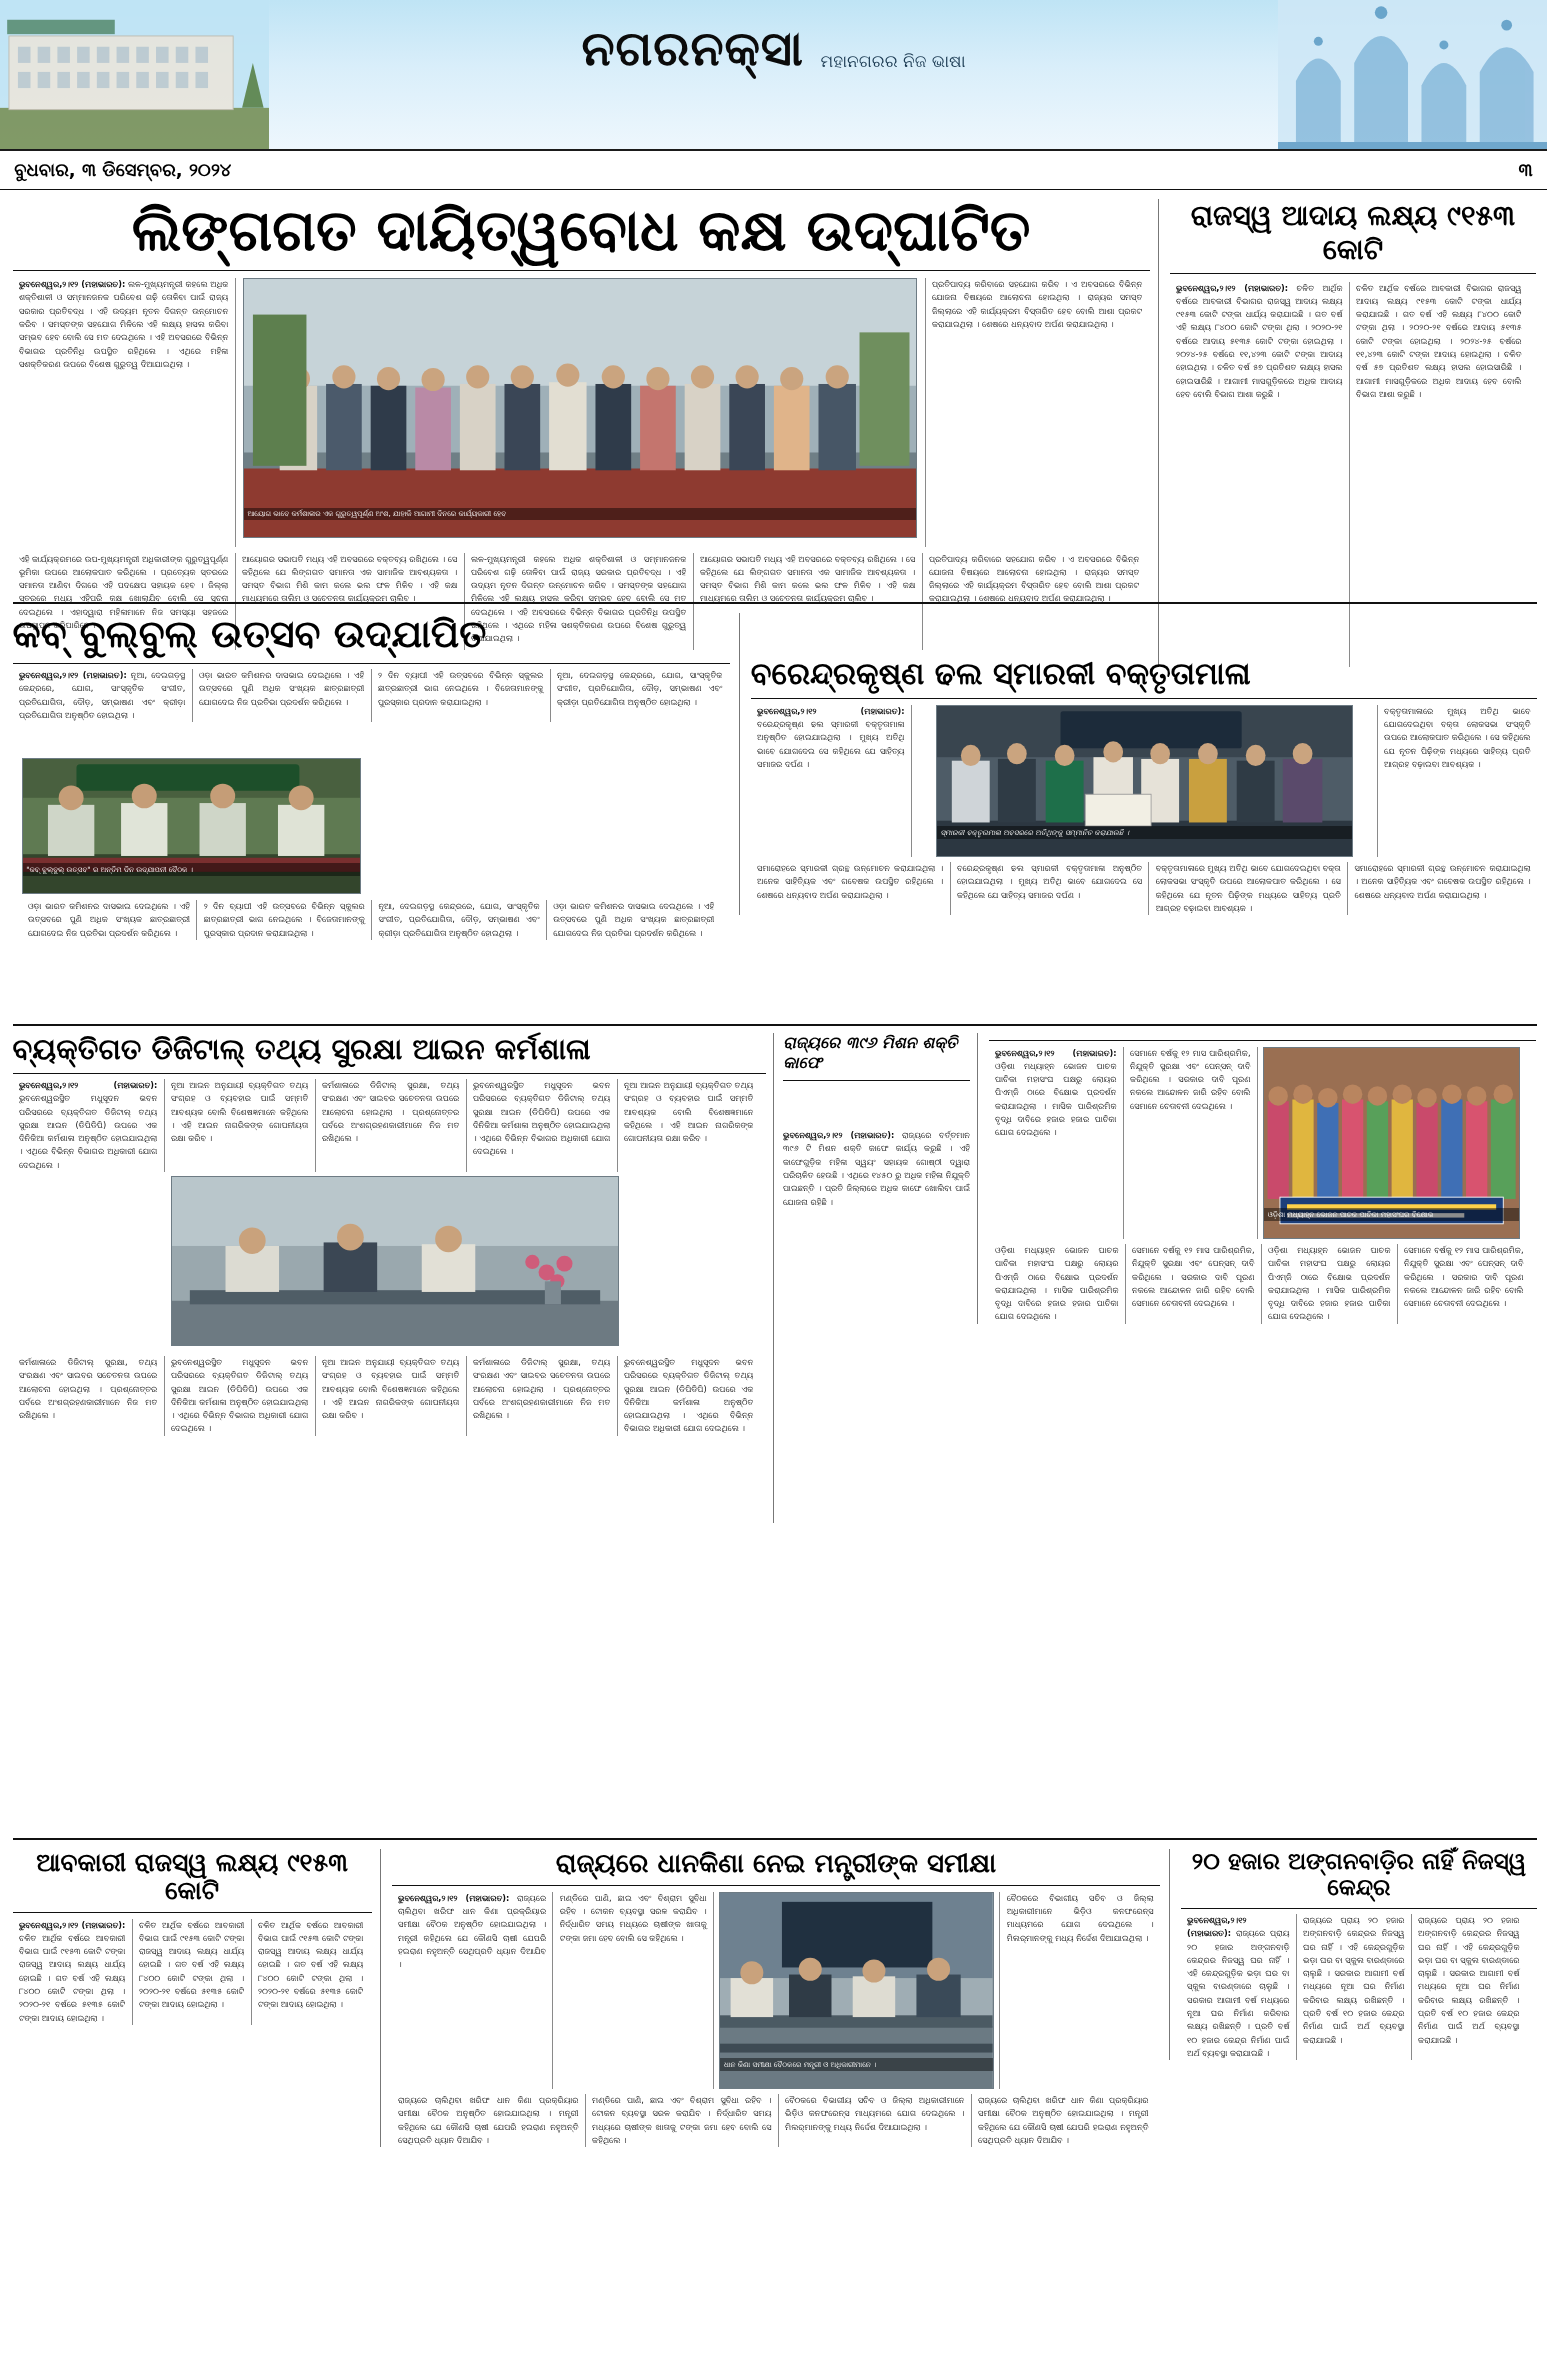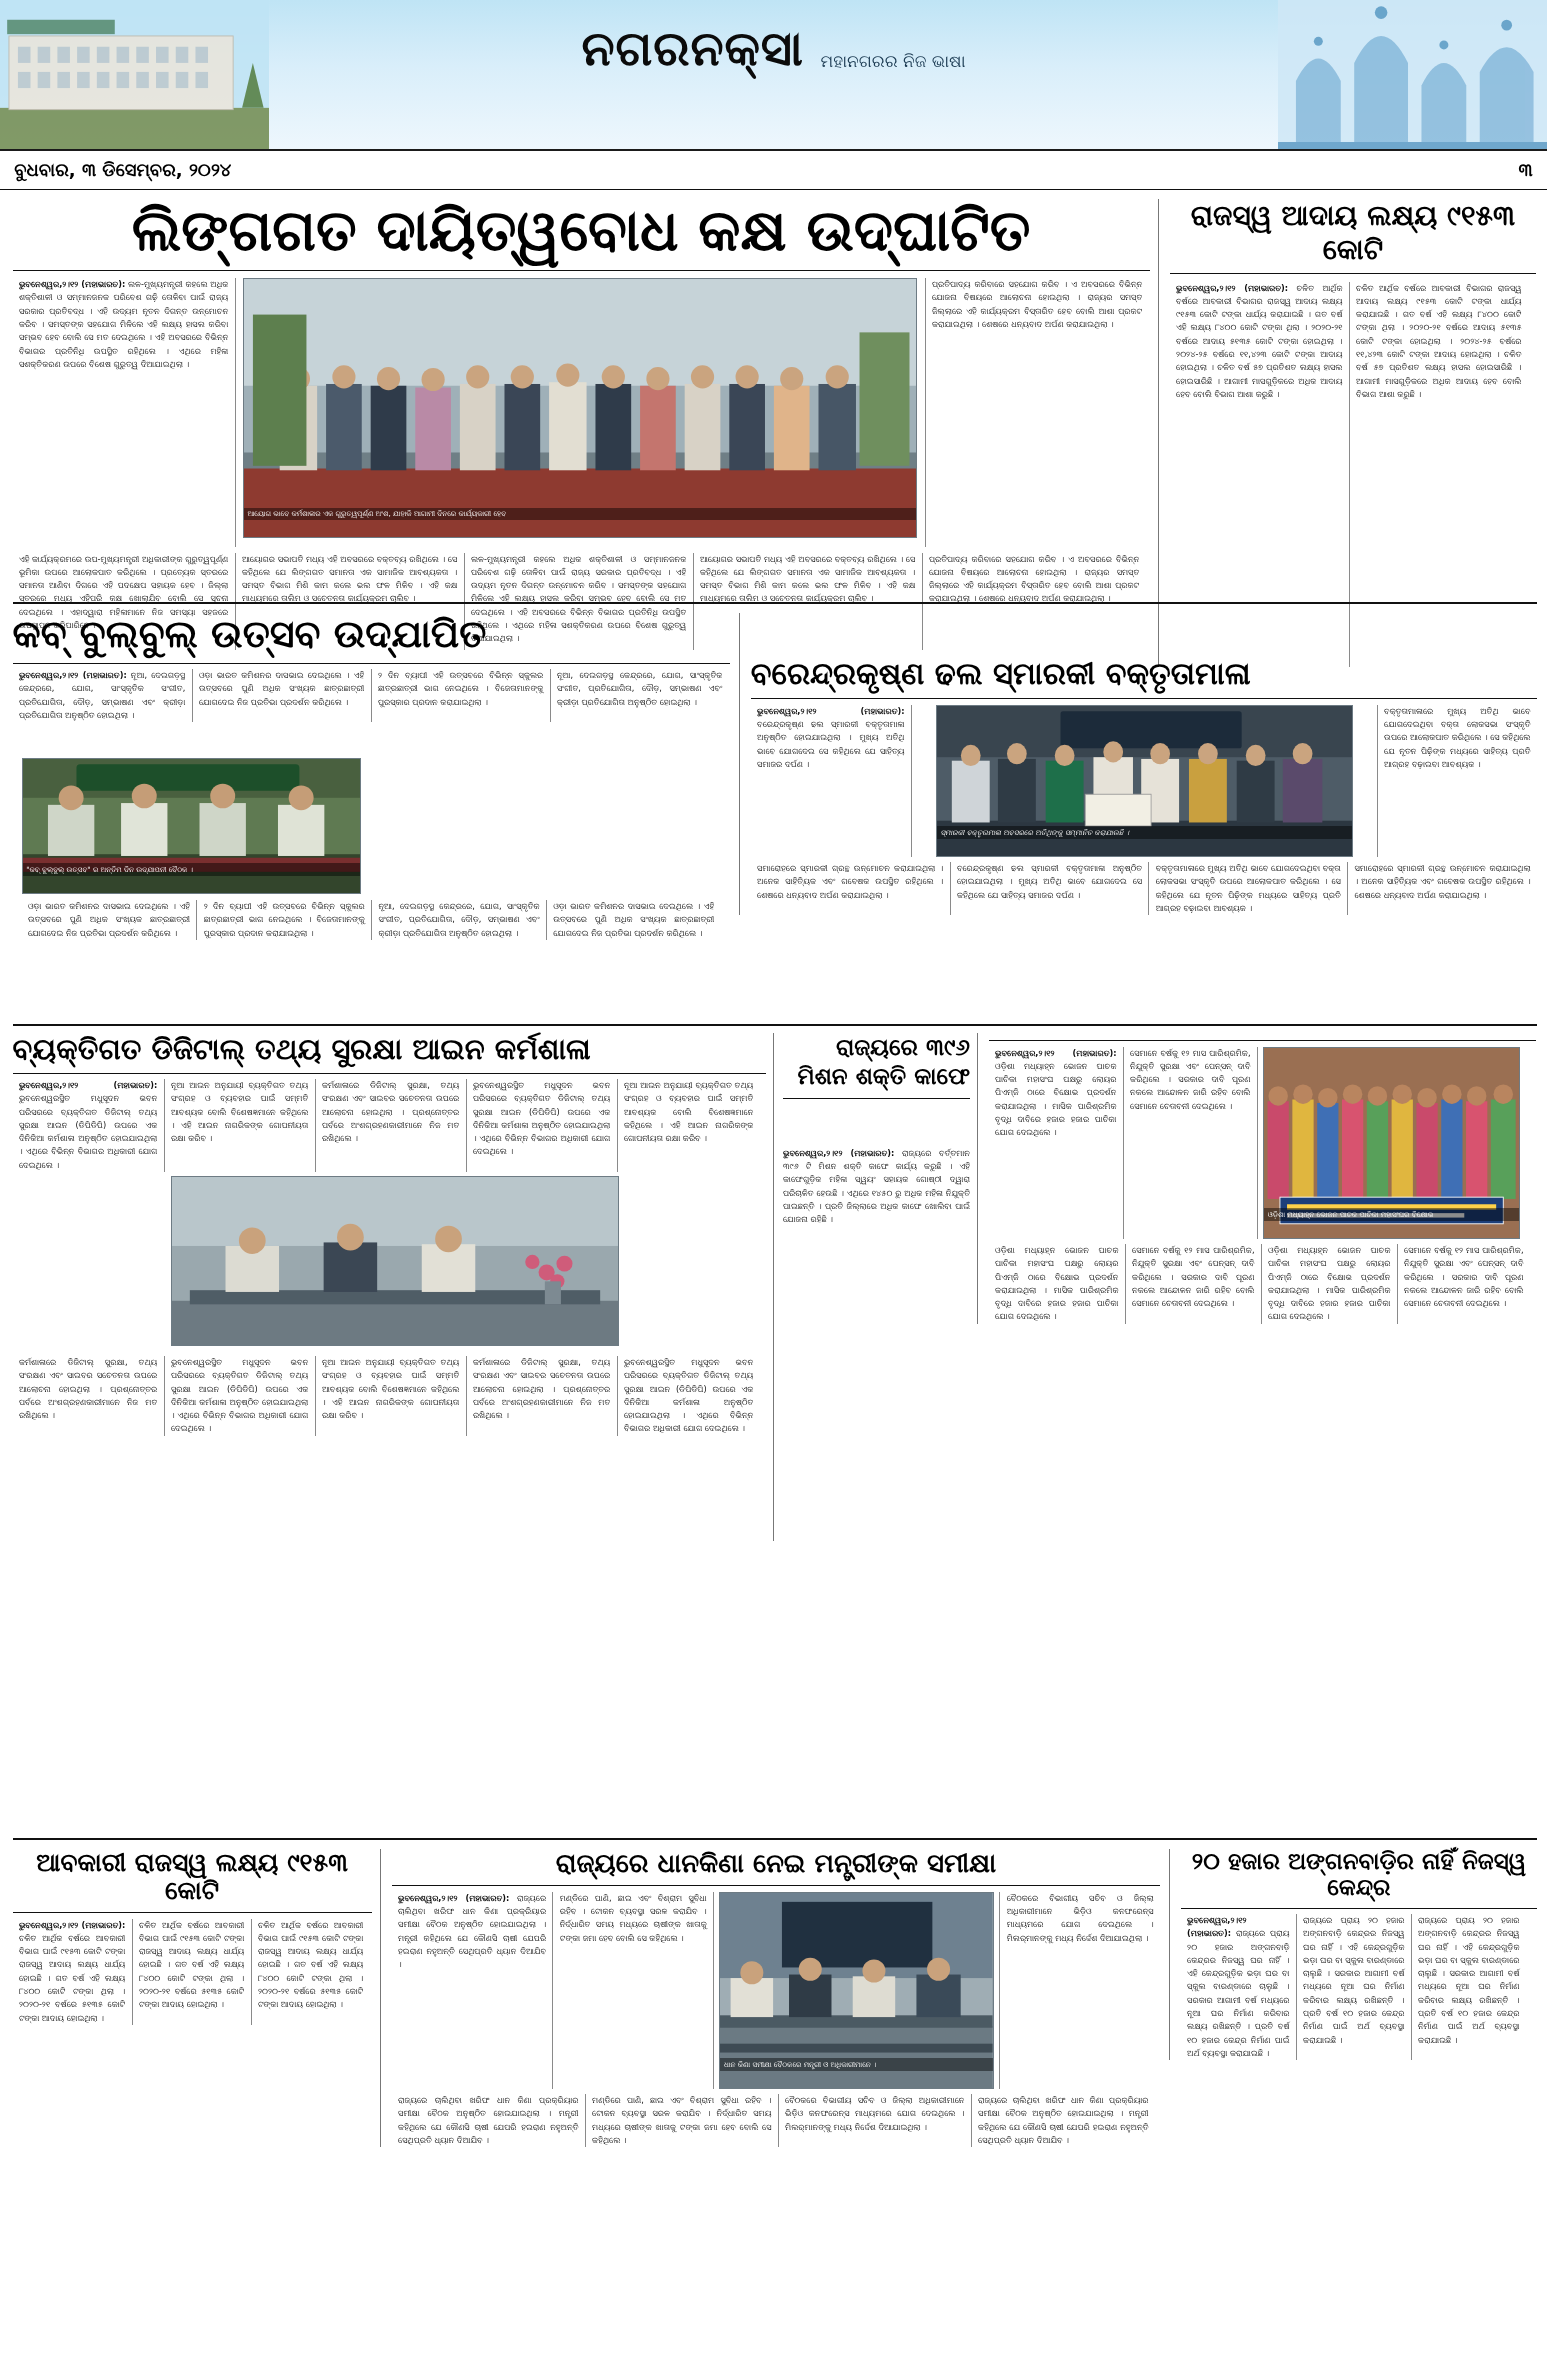--- a/index.html
+++ b/index.html
@@ -412,21 +412,21 @@
       <div class="col" style="width:151px;">
         <div class="body-txt">କର୍ମଶାଳାରେ ଡିଜିଟାଲ୍ ସୁରକ୍ଷା, ତଥ୍ୟ ସଂରକ୍ଷଣ ଏବଂ ସାଇବର ସଚେତନତା ଉପରେ ଆଲୋଚନା ହୋଇଥିଲା । ପ୍ରଶ୍ନୋତ୍ତର ପର୍ବରେ ଅଂଶଗ୍ରହଣକାରୀମାନେ ନିଜ ମତ ରଖିଥିଲେ ।</div>
       </div>
       <div class="col" style="width:143px;">
         <div class="body-txt">ଭୁବନେଶ୍ୱରସ୍ଥିତ ମଧୁସୂଦନ ଭବନ ପରିସରରେ ବ୍ୟକ୍ତିଗତ ଡିଜିଟାଲ୍ ତଥ୍ୟ ସୁରକ୍ଷା ଆଇନ (ଡିପିଡିପି) ଉପରେ ଏକ ଦିନିକିଆ କର୍ମଶାଳା ଅନୁଷ୍ଠିତ ହୋଇଯାଇଥିଲା । ଏଥିରେ ବିଭିନ୍ନ ବିଭାଗର ଅଧିକାରୀ ଯୋଗ ଦେଇଥିଲେ ।</div>
       </div>
     </div>
   </div>
 
   <div class="block" style="left:773px; top:1033px; width:197px; border-left:0.9px solid #777; padding-left:9px;">
-    <div class="hl" style="font-size:23px; text-align:right; line-height:1.25;">ରାଜ୍ୟରେ ୩୯୬ ମିଶନ ଶକ୍ତି କାଫେ</div>
+    <div class="hl" style="font-size:16px; text-align:left; line-height:1.25;font-style:italic;">ରାଜ୍ୟରେ ୩୯୬ ମିଶନ ଶକ୍ତି କାଫେ</div>
     <div style="border-top:1.8px solid #111; margin:7.2px 0 5.4px;"></div>
     <div class="body-txt" style="height:394px; overflow:hidden;margin-top:48px;">
       <span class="lead">ଭୁବନେଶ୍ୱର,୨।୧୨ (ମହାଭାରତ):</span>
       <span>ରାଜ୍ୟରେ ବର୍ତ୍ତମାନ ୩୯୬ ଟି ମିଶନ ଶକ୍ତି କାଫେ କାର୍ଯ୍ୟ କରୁଛି । ଏହି କାଫେଗୁଡ଼ିକ ମହିଳା ସ୍ୱୟଂ ସହାୟକ ଗୋଷ୍ଠୀ ଦ୍ୱାରା ପରିଚାଳିତ ହେଉଛି । ଏଥିରେ ୧୪୫୦ ରୁ ଅଧିକ ମହିଳା ନିଯୁକ୍ତି ପାଇଛନ୍ତି । ପ୍ରତି ଜିଲ୍ଲାରେ ଅଧିକ କାଫେ ଖୋଲିବା ପାଇଁ ଯୋଜନା ରହିଛି ।</span>
     </div>
   </div>
 
   <div class="block" style="left:977px; top:1033px; width:559px; border-left:0.9px solid #777; padding-left:10.8px;">
     <div style="border-top:1.8px solid #111; margin:7.2px 0 5.4px;"></div>
     <div class="cols">

